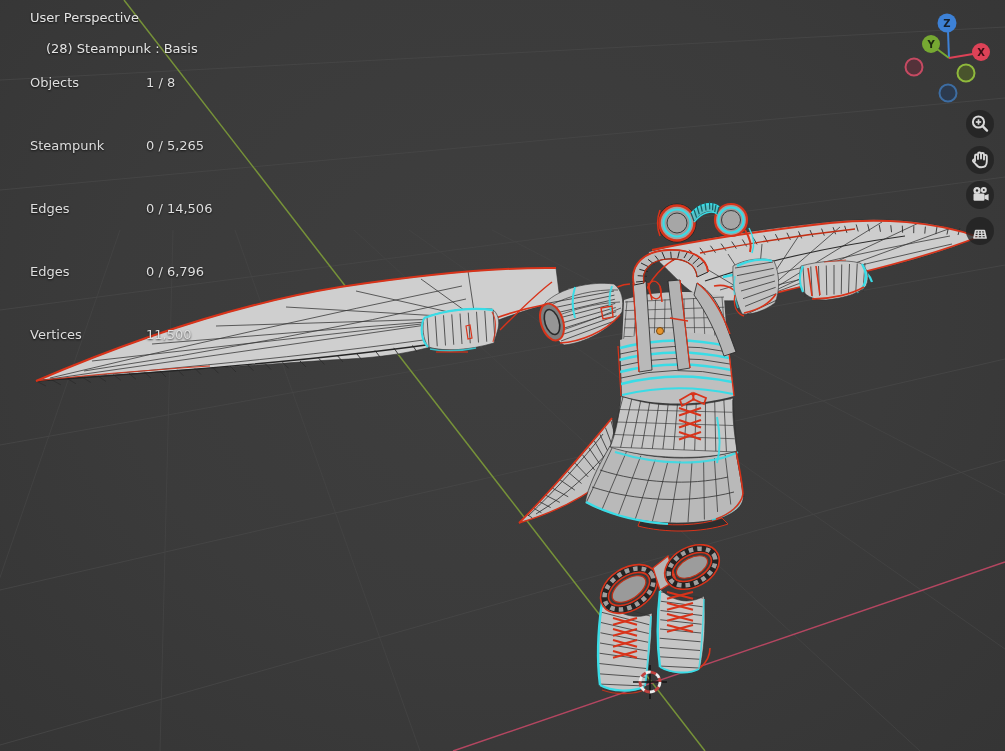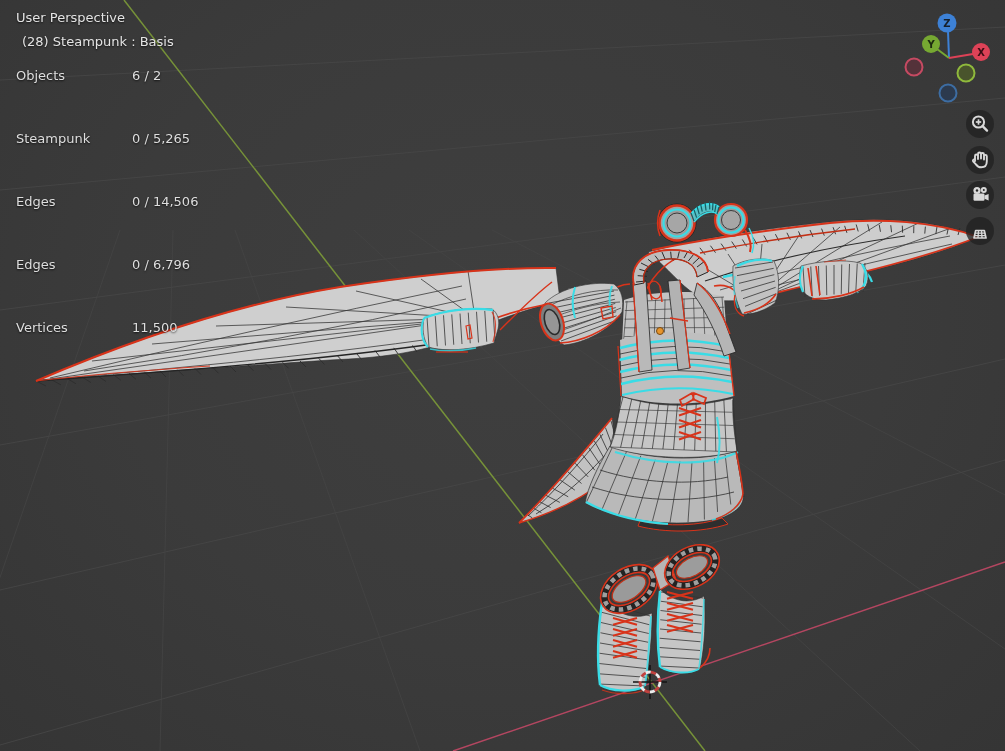--- a/index.html
+++ b/index.html
@@ -3,25 +3,25 @@
 <meta charset="utf-8">
 <style>
   html,body{margin:0;padding:0;background:#222;}
   .viewport{
     position:relative;width:1005px;height:751px;overflow:hidden;
     background:radial-gradient(ellipse at 50% 42%, #3f3f3f 0%, #3b3b3b 55%, #353535 100%);
     font-family:"DejaVu Sans","Liberation Sans",sans-serif;
   }
   svg.scene{position:absolute;left:0;top:0;}
   .overlay{
-    position:absolute;left:16px;top:10px;color:#e4e4e4;font-size:13px;
+    position:absolute;left:30px;top:10px;color:#e4e4e4;font-size:13px;
     text-shadow:0 1px 2px rgba(0,0,0,.7);user-select:none;
   }
   .overlay .t1{margin:0 0 9px 0;}
-  .overlay .t2{margin:6px;}
+  .overlay .t2{margin:16px;}
   .stats{margin-top:19px;display:grid;grid-template-columns:68px auto;row-gap:7px;column-gap:0;gap:48px;}
   .stats span{display:block;color:#dedede;}
   .gizmo{position:absolute;left:890px;top:0px;}
   .gizmo text{font-size:10px;font-weight:bold;text-anchor:middle;}
   .toolbar{position:absolute;right:11px;top:110px;width:28px;}
   .tbtn{
     width:28px;height:28px;border-radius:50%;background:rgba(33,33,33,.78);
     margin-bottom:7.5px;display:flex;align-items:center;justify-content:center;
     cursor:pointer;
   }
@@ -511,21 +511,21 @@
     <circle cx="650" cy="682" r="10" fill="none" stroke="#ececec" stroke-width="2.8" stroke-dasharray="5.3 5.3"></circle>
     <circle cx="650" cy="682" r="10" fill="none" stroke="#c2413e" stroke-width="2.8" stroke-dasharray="5.3 5.3" stroke-dashoffset="5.3"></circle>
   </g>
 </svg>
 
 <div class="overlay">
   <p class="t1">User Perspective</p>
   <p class="t2">(28) Steampunk : Basis</p>
   <div class="stats">
     <span>Objects</span>
-        <span>6 / 2</span>
+        <span>1 / 8</span>
     <span>Steampunk</span>
         <span>0 / 5,265</span>
     <span>Edges</span>
         <span>0 / 14,506</span>
     <span>Edges</span>
         <span>0 / 6,796</span>
     <span>Vertices</span>
         <span>11,500</span>
   </div>
 </div>

